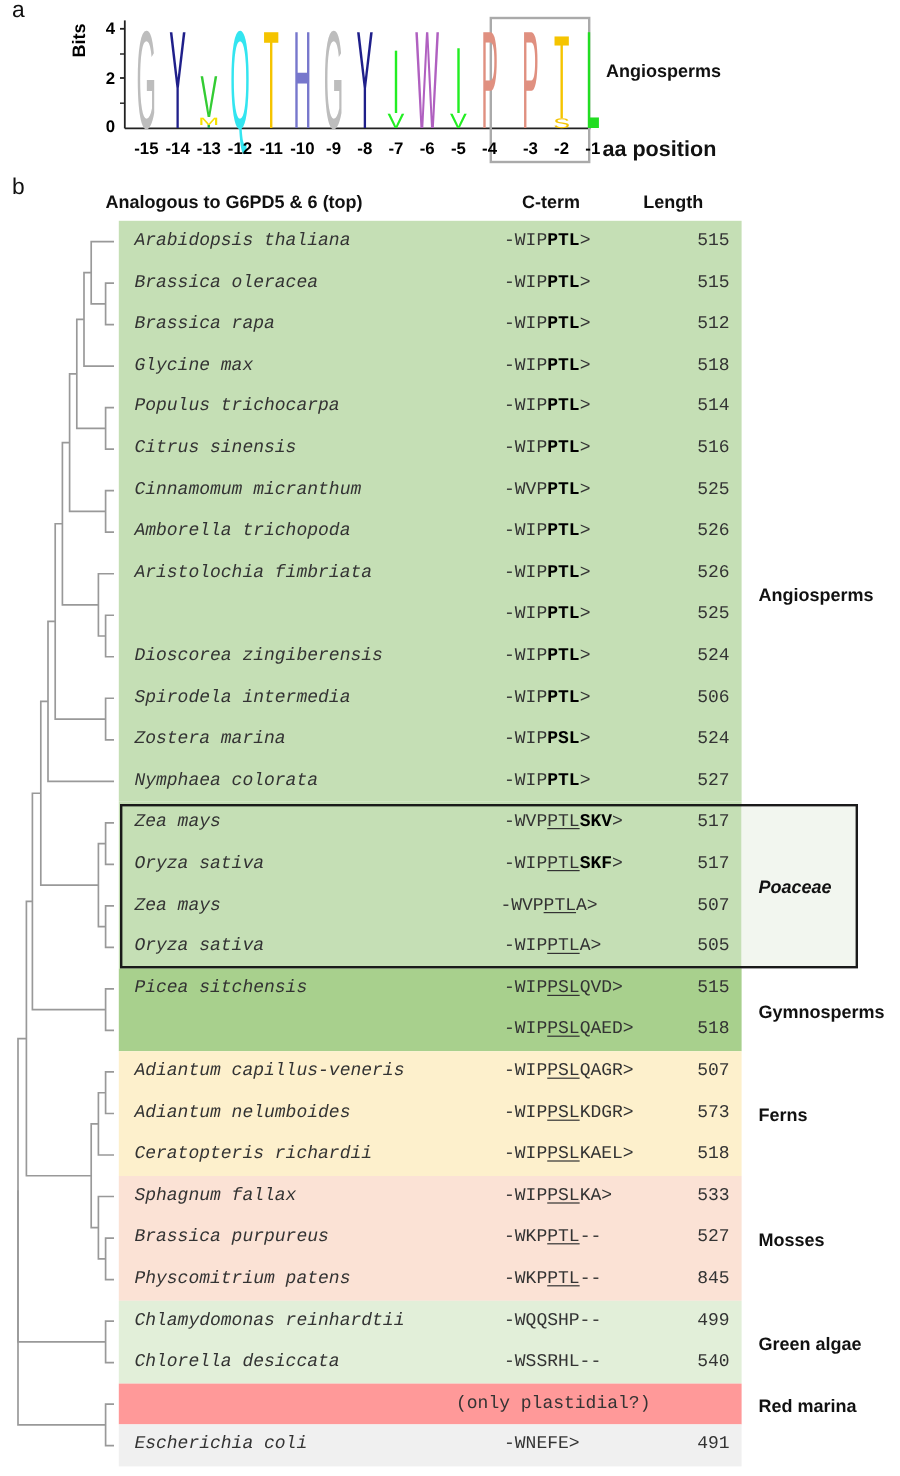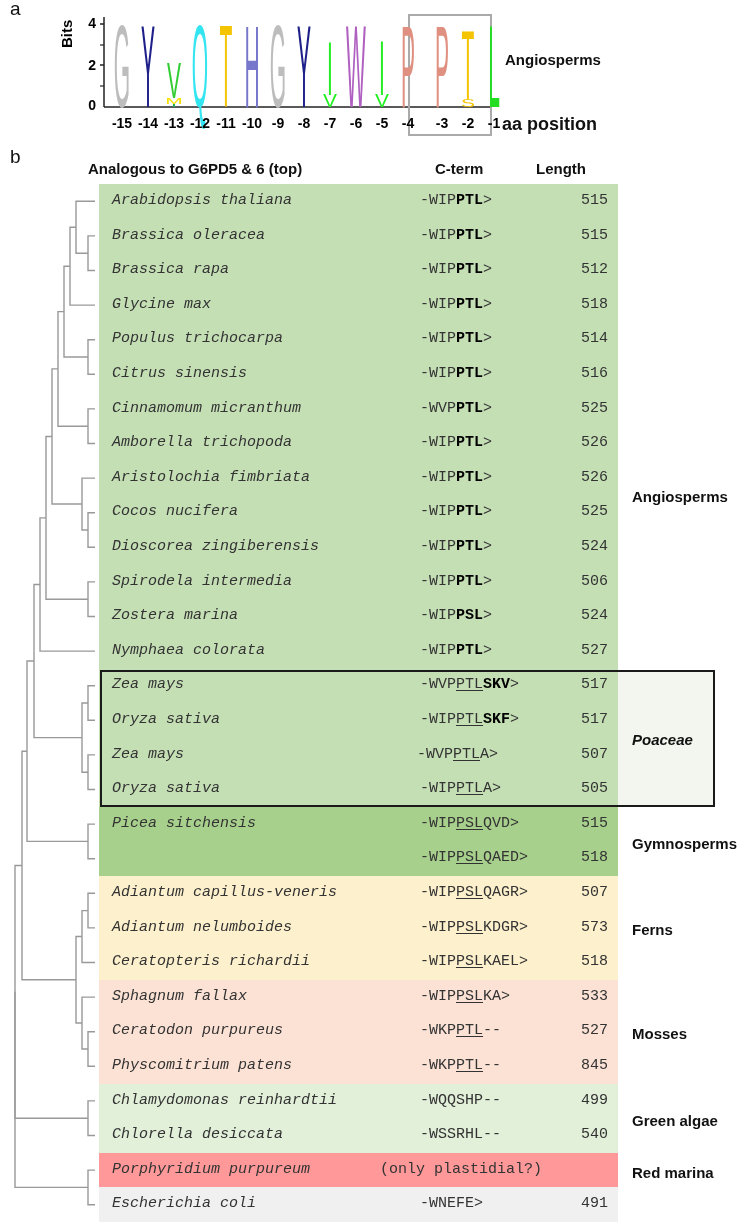--- a/index.html
+++ b/index.html
@@ -146,21 +146,20 @@
       <span class="species">Amborella trichopoda</span>
       <span class="cterm" style="left: 420px;"><span>-WIP</span><b>PTL</b><span>&gt;</span></span>
       <span class="length">526</span>
     </div>
     <div class="row" style="top: 460.8px;">
       <span class="species">Aristolochia fimbriata</span>
       <span class="cterm" style="left: 420px;"><span>-WIP</span><b>PTL</b><span>&gt;</span></span>
       <span class="length">526</span>
     </div>
     <div class="row" style="top: 495.4px;">
-      <span class="species">Cocos nucifera</span>
       <span class="cterm" style="left: 420px;"><span>-WIP</span><b>PTL</b><span>&gt;</span></span>
       <span class="length">525</span>
     </div>
     <div class="row" style="top: 530px;">
       <span class="species">Dioscorea zingiberensis</span>
       <span class="cterm" style="left: 420px;"><span>-WIP</span><b>PTL</b><span>&gt;</span></span>
       <span class="length">524</span>
     </div>
     <div class="row" style="top: 564.6px;">
       <span class="species">Spirodela intermedia</span>
@@ -220,41 +219,40 @@
       <span class="species">Ceratopteris richardii</span>
       <span class="cterm" style="left: 420px;"><span>-WIP</span><u>PSL</u><span>KAEL&gt;</span></span>
       <span class="length">518</span>
     </div>
     <div class="row" style="top: 979.8px;">
       <span class="species">Sphagnum fallax</span>
       <span class="cterm" style="left: 420px;"><span>-WIP</span><u>PSL</u><span>KA&gt;</span></span>
       <span class="length">533</span>
     </div>
     <div class="row" style="top: 1014.4px;">
-      <span class="species">Ceratodon purpureus</span>
+      <span class="species">Brassica purpureus</span>
       <span class="cterm" style="left: 420px;"><span>-WKP</span><u>PTL</u><span>--</span></span>
       <span class="length">527</span>
     </div>
     <div class="row" style="top: 1049px;">
       <span class="species">Physcomitrium patens</span>
       <span class="cterm" style="left: 420px;"><span>-WKP</span><u>PTL</u><span>--</span></span>
       <span class="length">845</span>
     </div>
     <div class="row" style="top: 1083.6px;">
       <span class="species">Chlamydomonas reinhardtii</span>
       <span class="cterm" style="left: 420px;"><span>-WQQSHP--</span></span>
       <span class="length">499</span>
     </div>
     <div class="row" style="top: 1118.2px;">
       <span class="species">Chlorella desiccata</span>
       <span class="cterm" style="left: 420px;"><span>-WSSRHL--</span></span>
       <span class="length">540</span>
     </div>
     <div class="row" style="top: 1152.8px;">
-      <span class="species">Porphyridium purpureum</span>
       <span class="cterm" style="left: 380px;"><span>(only plastidial?)</span></span>
       <span class="length"></span>
     </div>
     <div class="row" style="top: 1187.4px;">
       <span class="species">Escherichia coli</span>
       <span class="cterm" style="left: 420px;"><span>-WNEFE&gt;</span></span>
       <span class="length">491</span>
     </div>
   </div>
 <div id="poaceae-box"></div>

